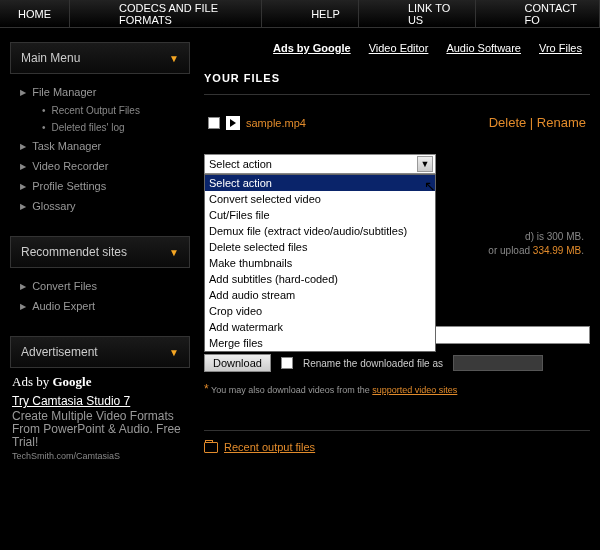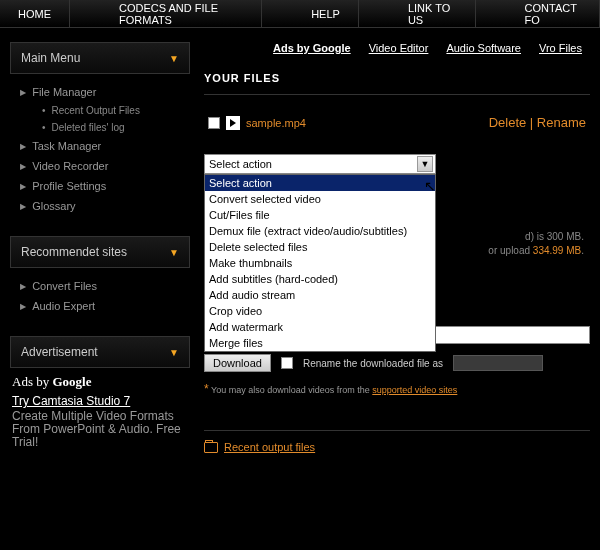--- a/index.html
+++ b/index.html
@@ -118,20 +118,21 @@
     </div>
 
     <div class="side-box-hdr">
       <span>Advertisement</span>
       <span class="arrow-down">▼</span>
     </div>
     <div class="adsense">
       <div class="ag"><span>Ads by </span><b>Google</b></div>
       <a class="title">Try Camtasia Studio 7</a>
       <div class="desc">Create Multiple Video Formats From PowerPoint &amp; Audio. Free Trial!</div>
+      <div class="url">TechSmith.com/CamtasiaS</div>
     </div>
   </div>
 
   <div class="main">
     <div class="ads-row">
       <a class="ads-label">Ads by Google</a>
       <a>Video Editor</a>
       <a>Audio Software</a>
       <a>Vro Files</a>
     </div>

